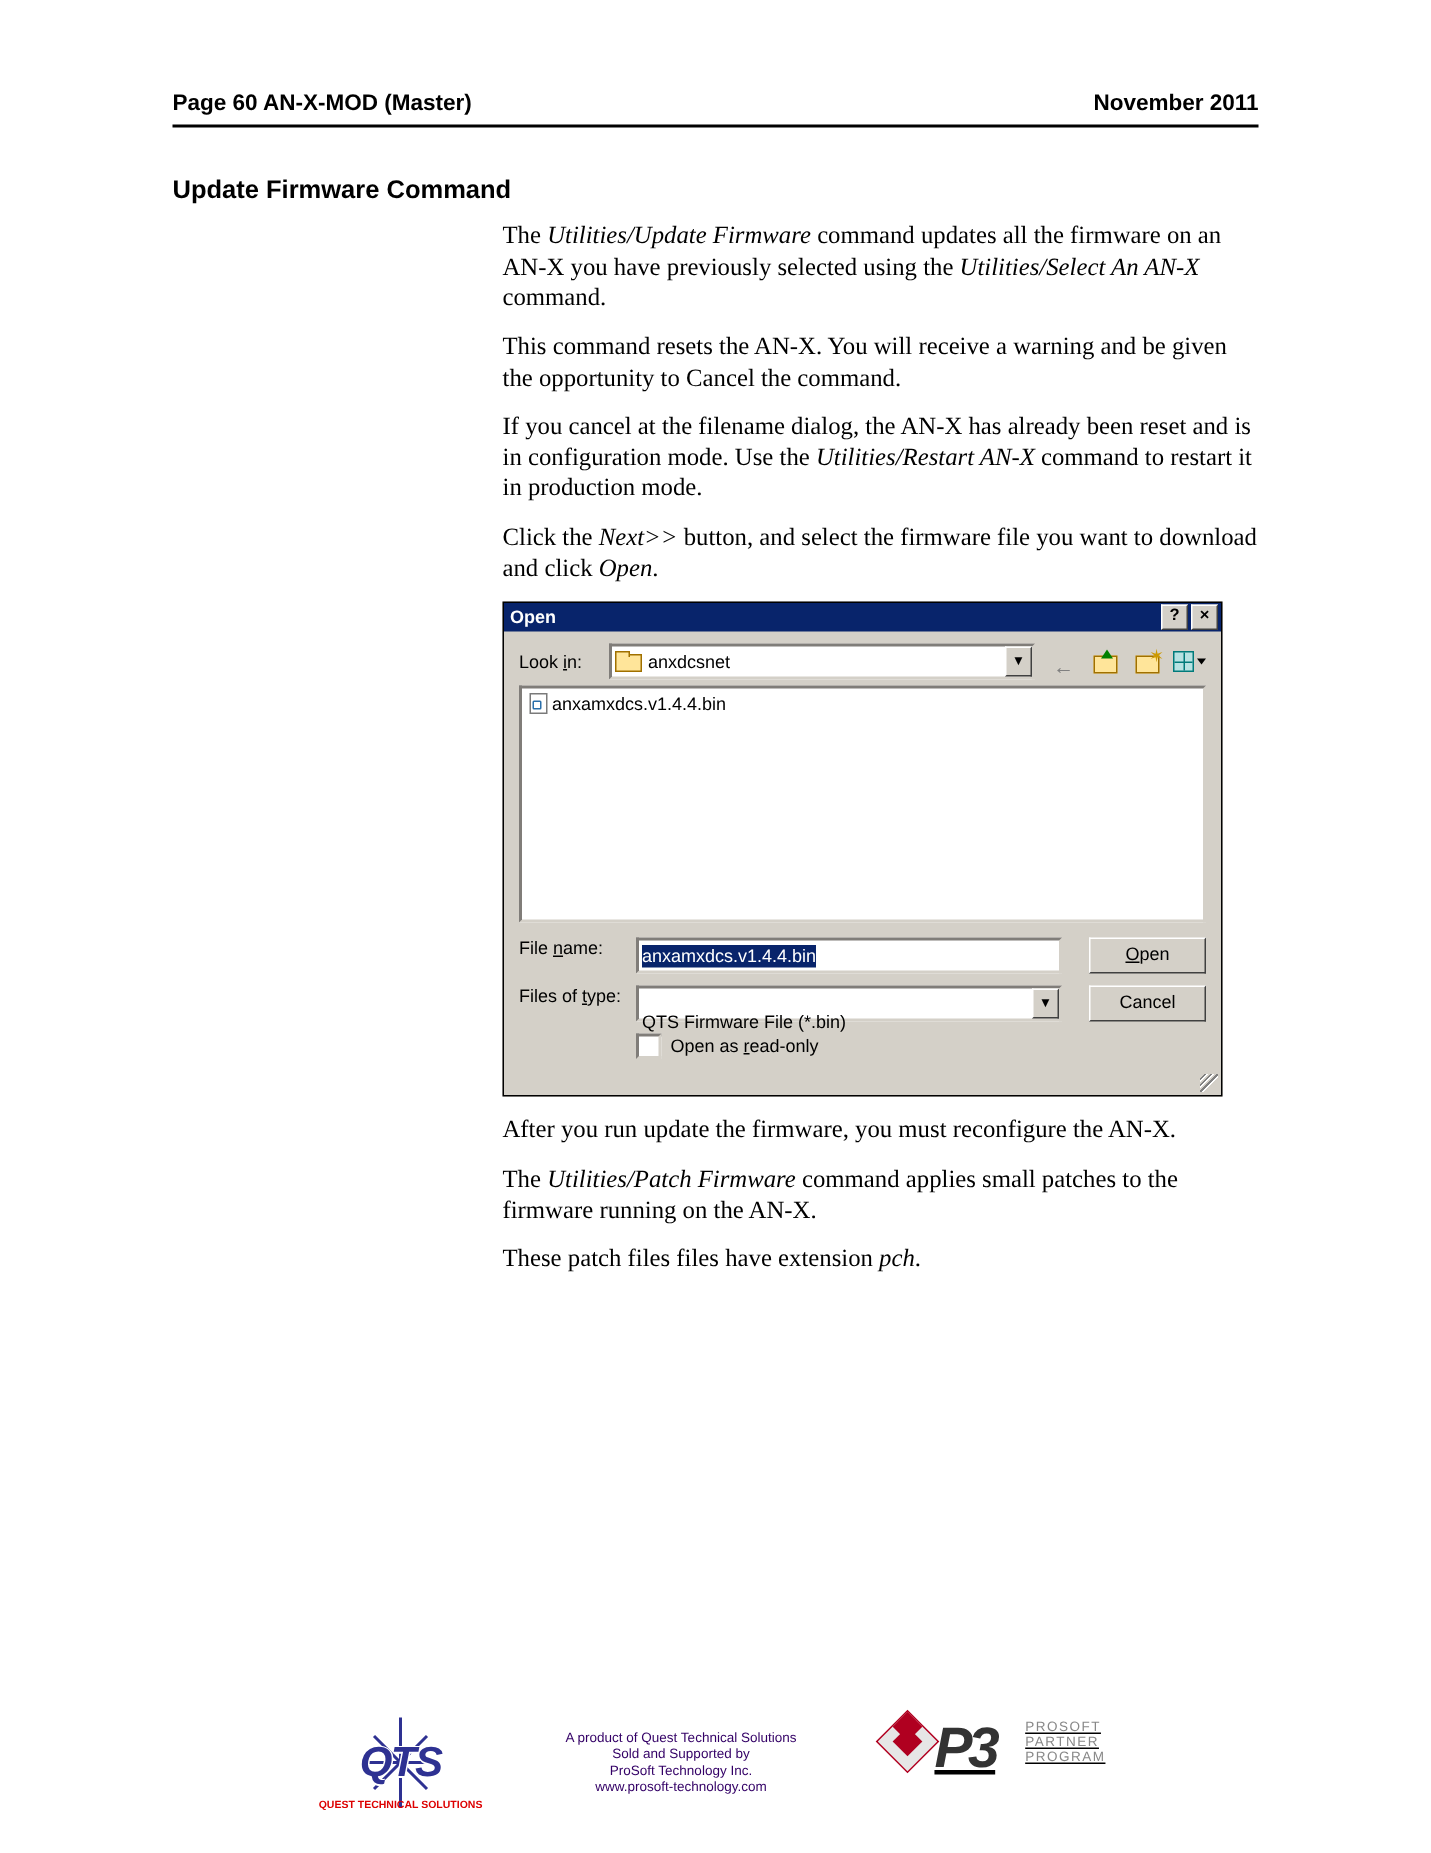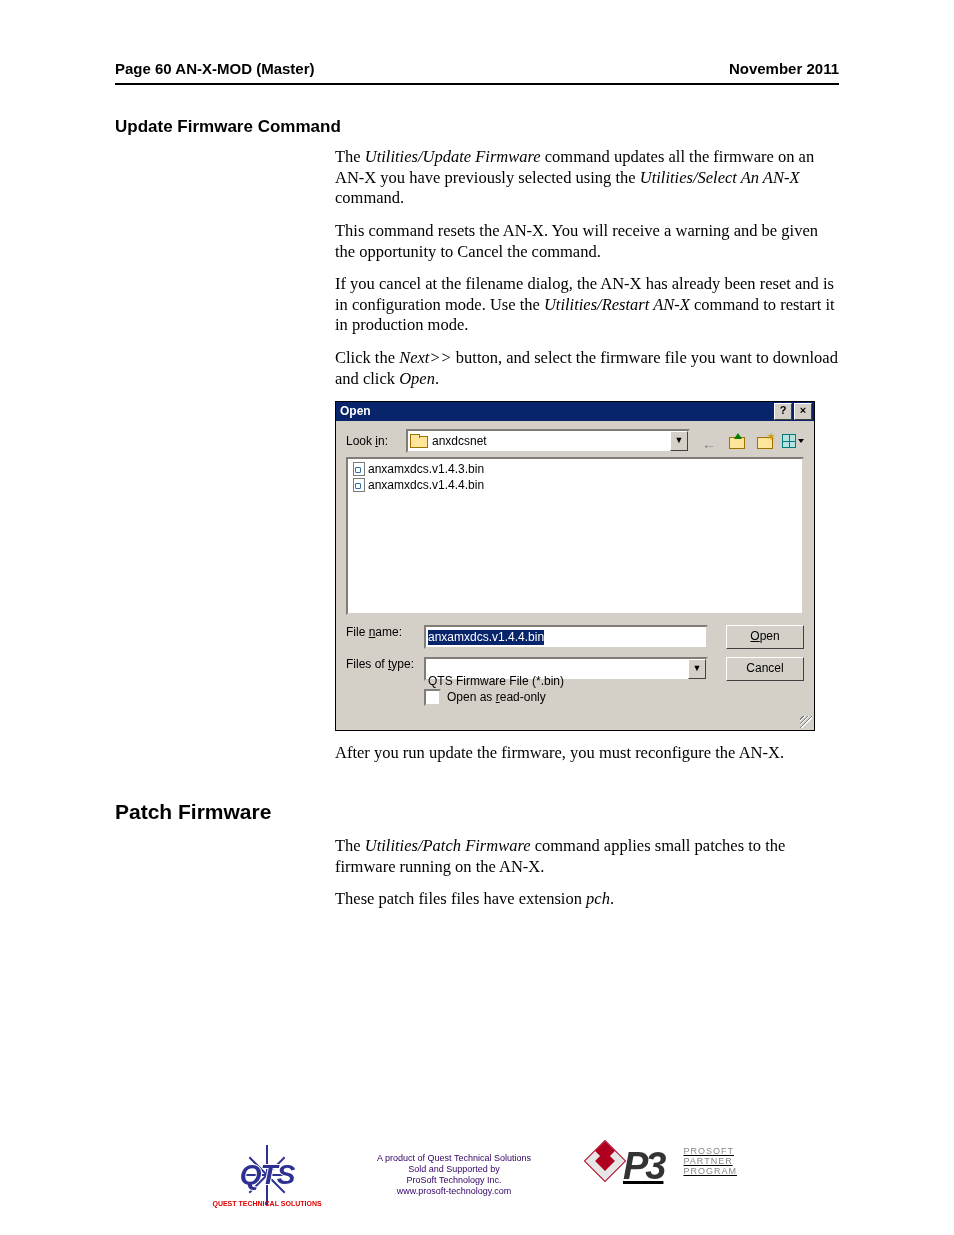--- a/index.html
+++ b/index.html
@@ -433,24 +433,20 @@
               <span class="grid"></span>
                 <span class="dd"></span>
             </span>
           </span>
         </span>
       </div>
 
       <div class="file-area">
         <div class="file-item">
           <span class="file-ic"></span>
-          <span>anxamxdcs.v1.4.3.bin</span>
-        </div>
-        <div class="file-item">
-          <span class="file-ic"></span>
           <span>anxamxdcs.v1.4.4.bin</span>
         </div>
       </div>
 
       <div class="bottom">
         <div class="b-row">
           <span class="b-label">
             <span>File </span><span class="underline">n</span><span>ame:</span>
           </span>
           <span class="textbox sel">
@@ -476,21 +472,20 @@
             <span>Open as </span><span class="underline">r</span><span>ead-only</span>
           </span>
         </div>
       </div>
       <div class="resize"><span class="g"></span></div>
     </div>
 
     <p>After you run update the firmware, you must reconfigure the AN-X.</p>
   </div>
 
-  <div class="section-h2">Patch Firmware</div>
 
   <div class="body-col">
     <p>
       <span>The </span><i>Utilities/Patch Firmware</i><span> command applies small patches to the firmware running on the AN-X.</span>
     </p>
     <p>
       <span>These patch files files have extension </span><i>pch</i><span>.</span>
     </p>
   </div>
 

